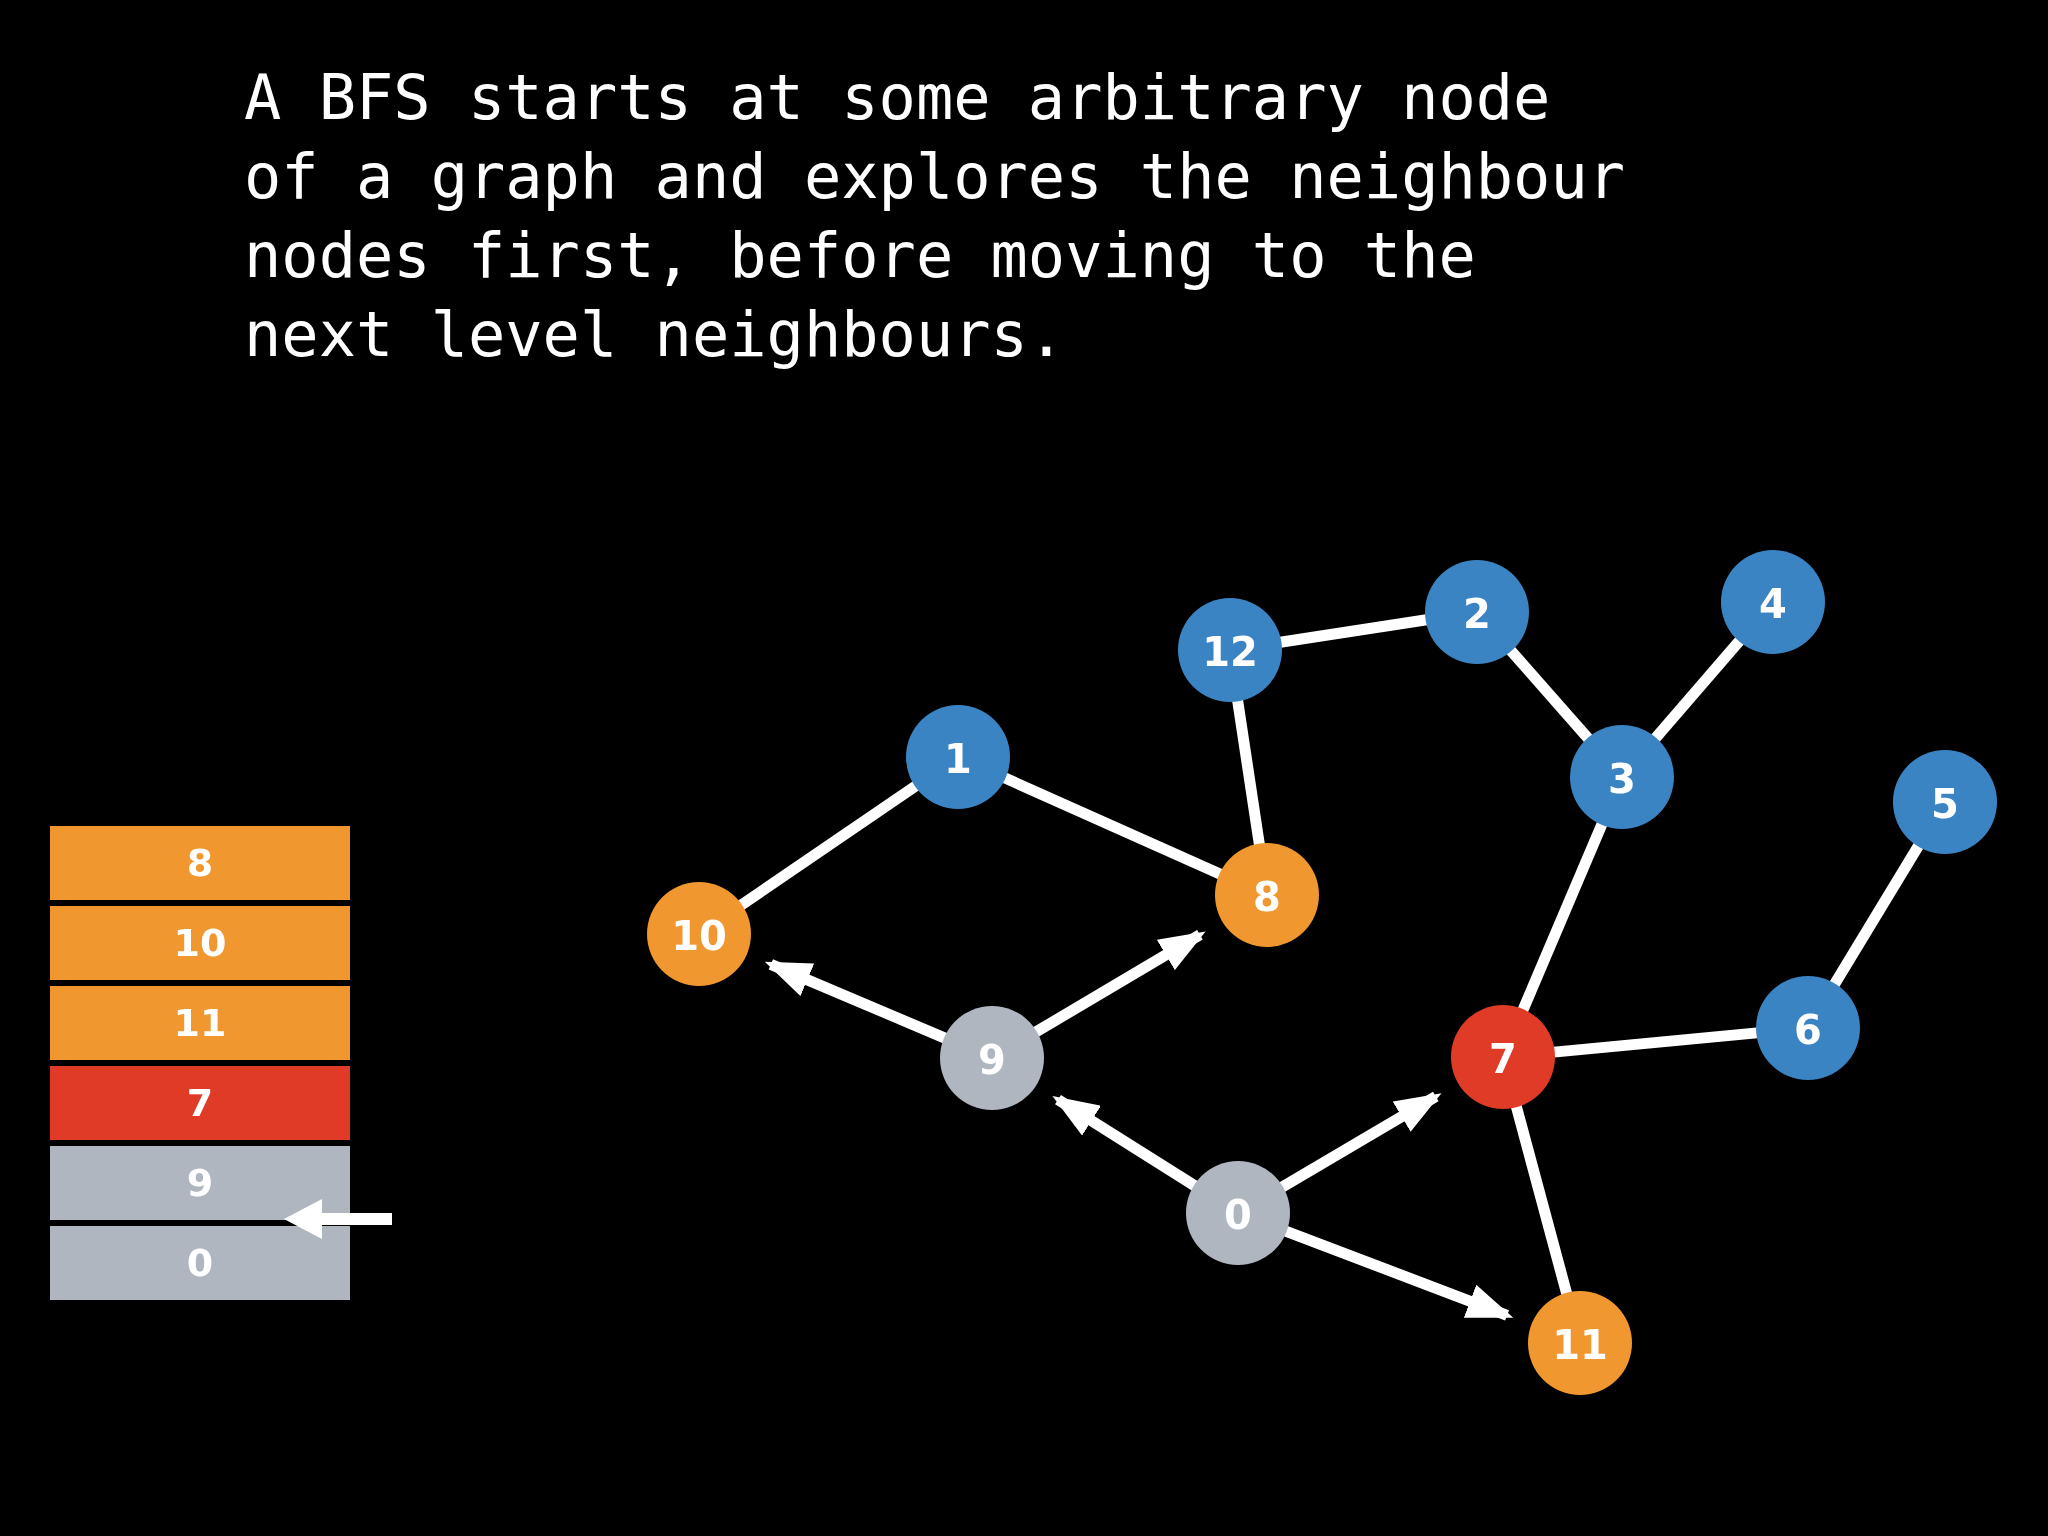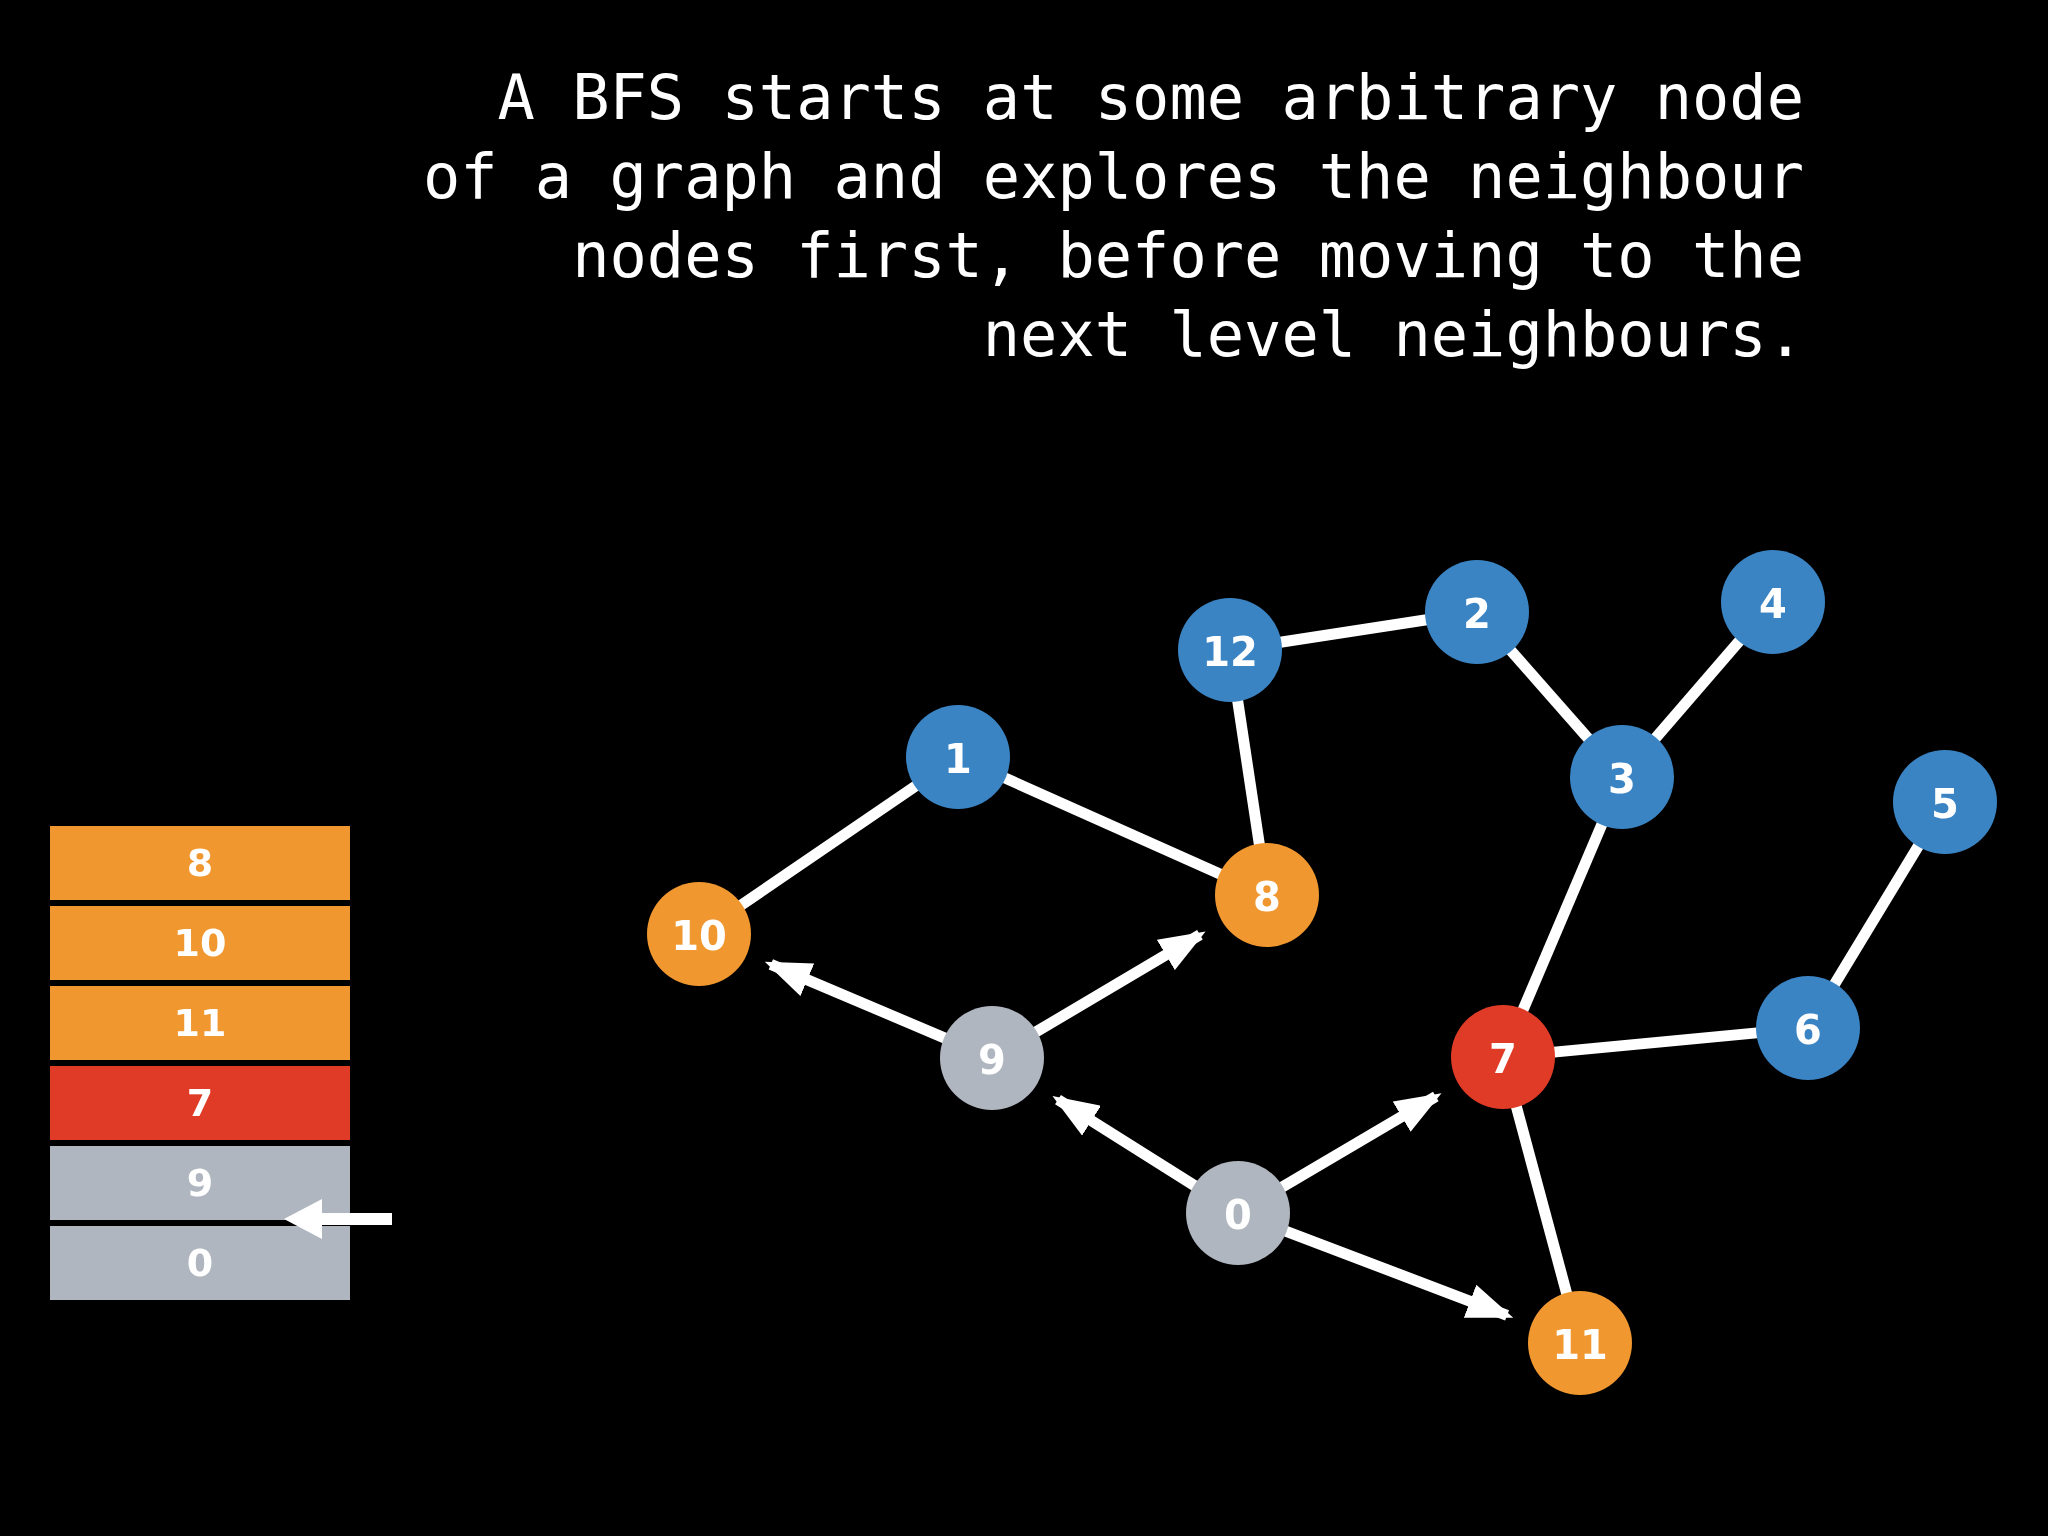--- a/index.html
+++ b/index.html
@@ -17,21 +17,21 @@
     font-family: "DejaVu Sans Mono", monospace;
   }
 
   
   #caption {
     position: absolute;
     left: 50%;
     transform: translateX(-50%);
     top: 58px;
     width: 1560px;
-    text-align: right;
+    text-align: left;
     color: #ffffff;
     font-family: "DejaVu Sans Mono", "Liberation Mono", monospace;
     font-size: 62px;
     line-height: 79px;
     letter-spacing: 0px;
     white-space: pre-line;
   }
 
   
   #queue {

